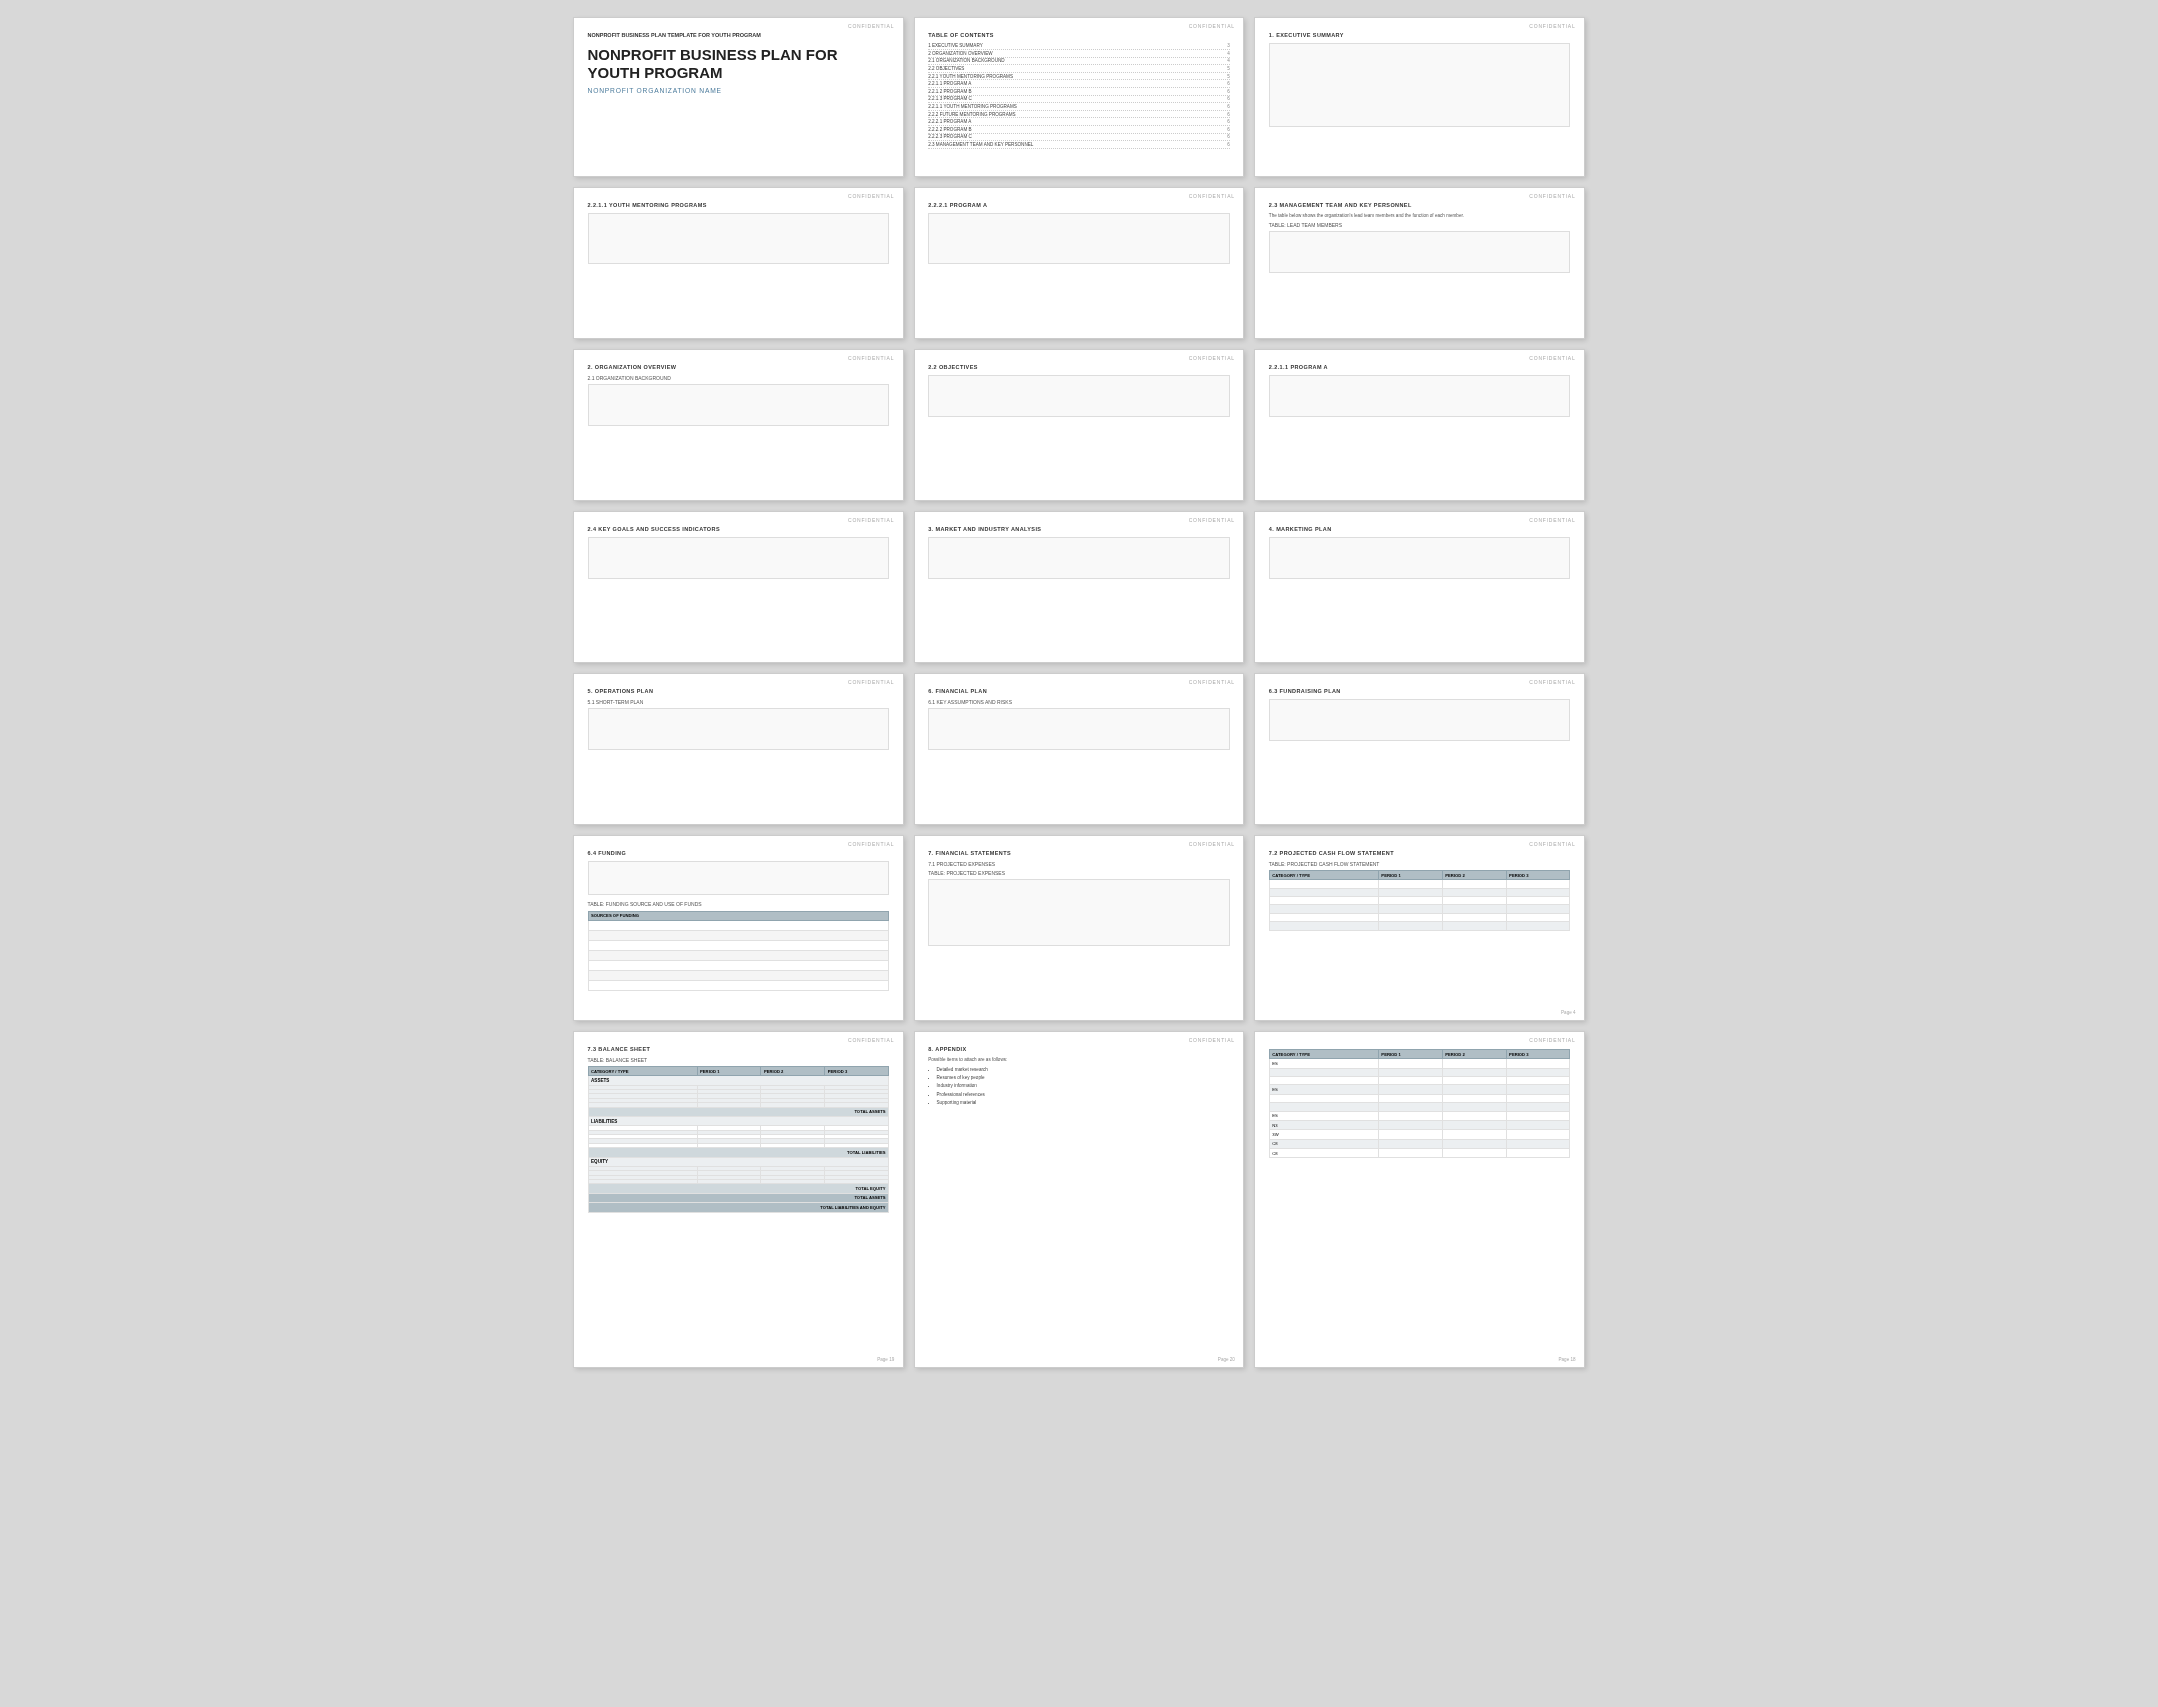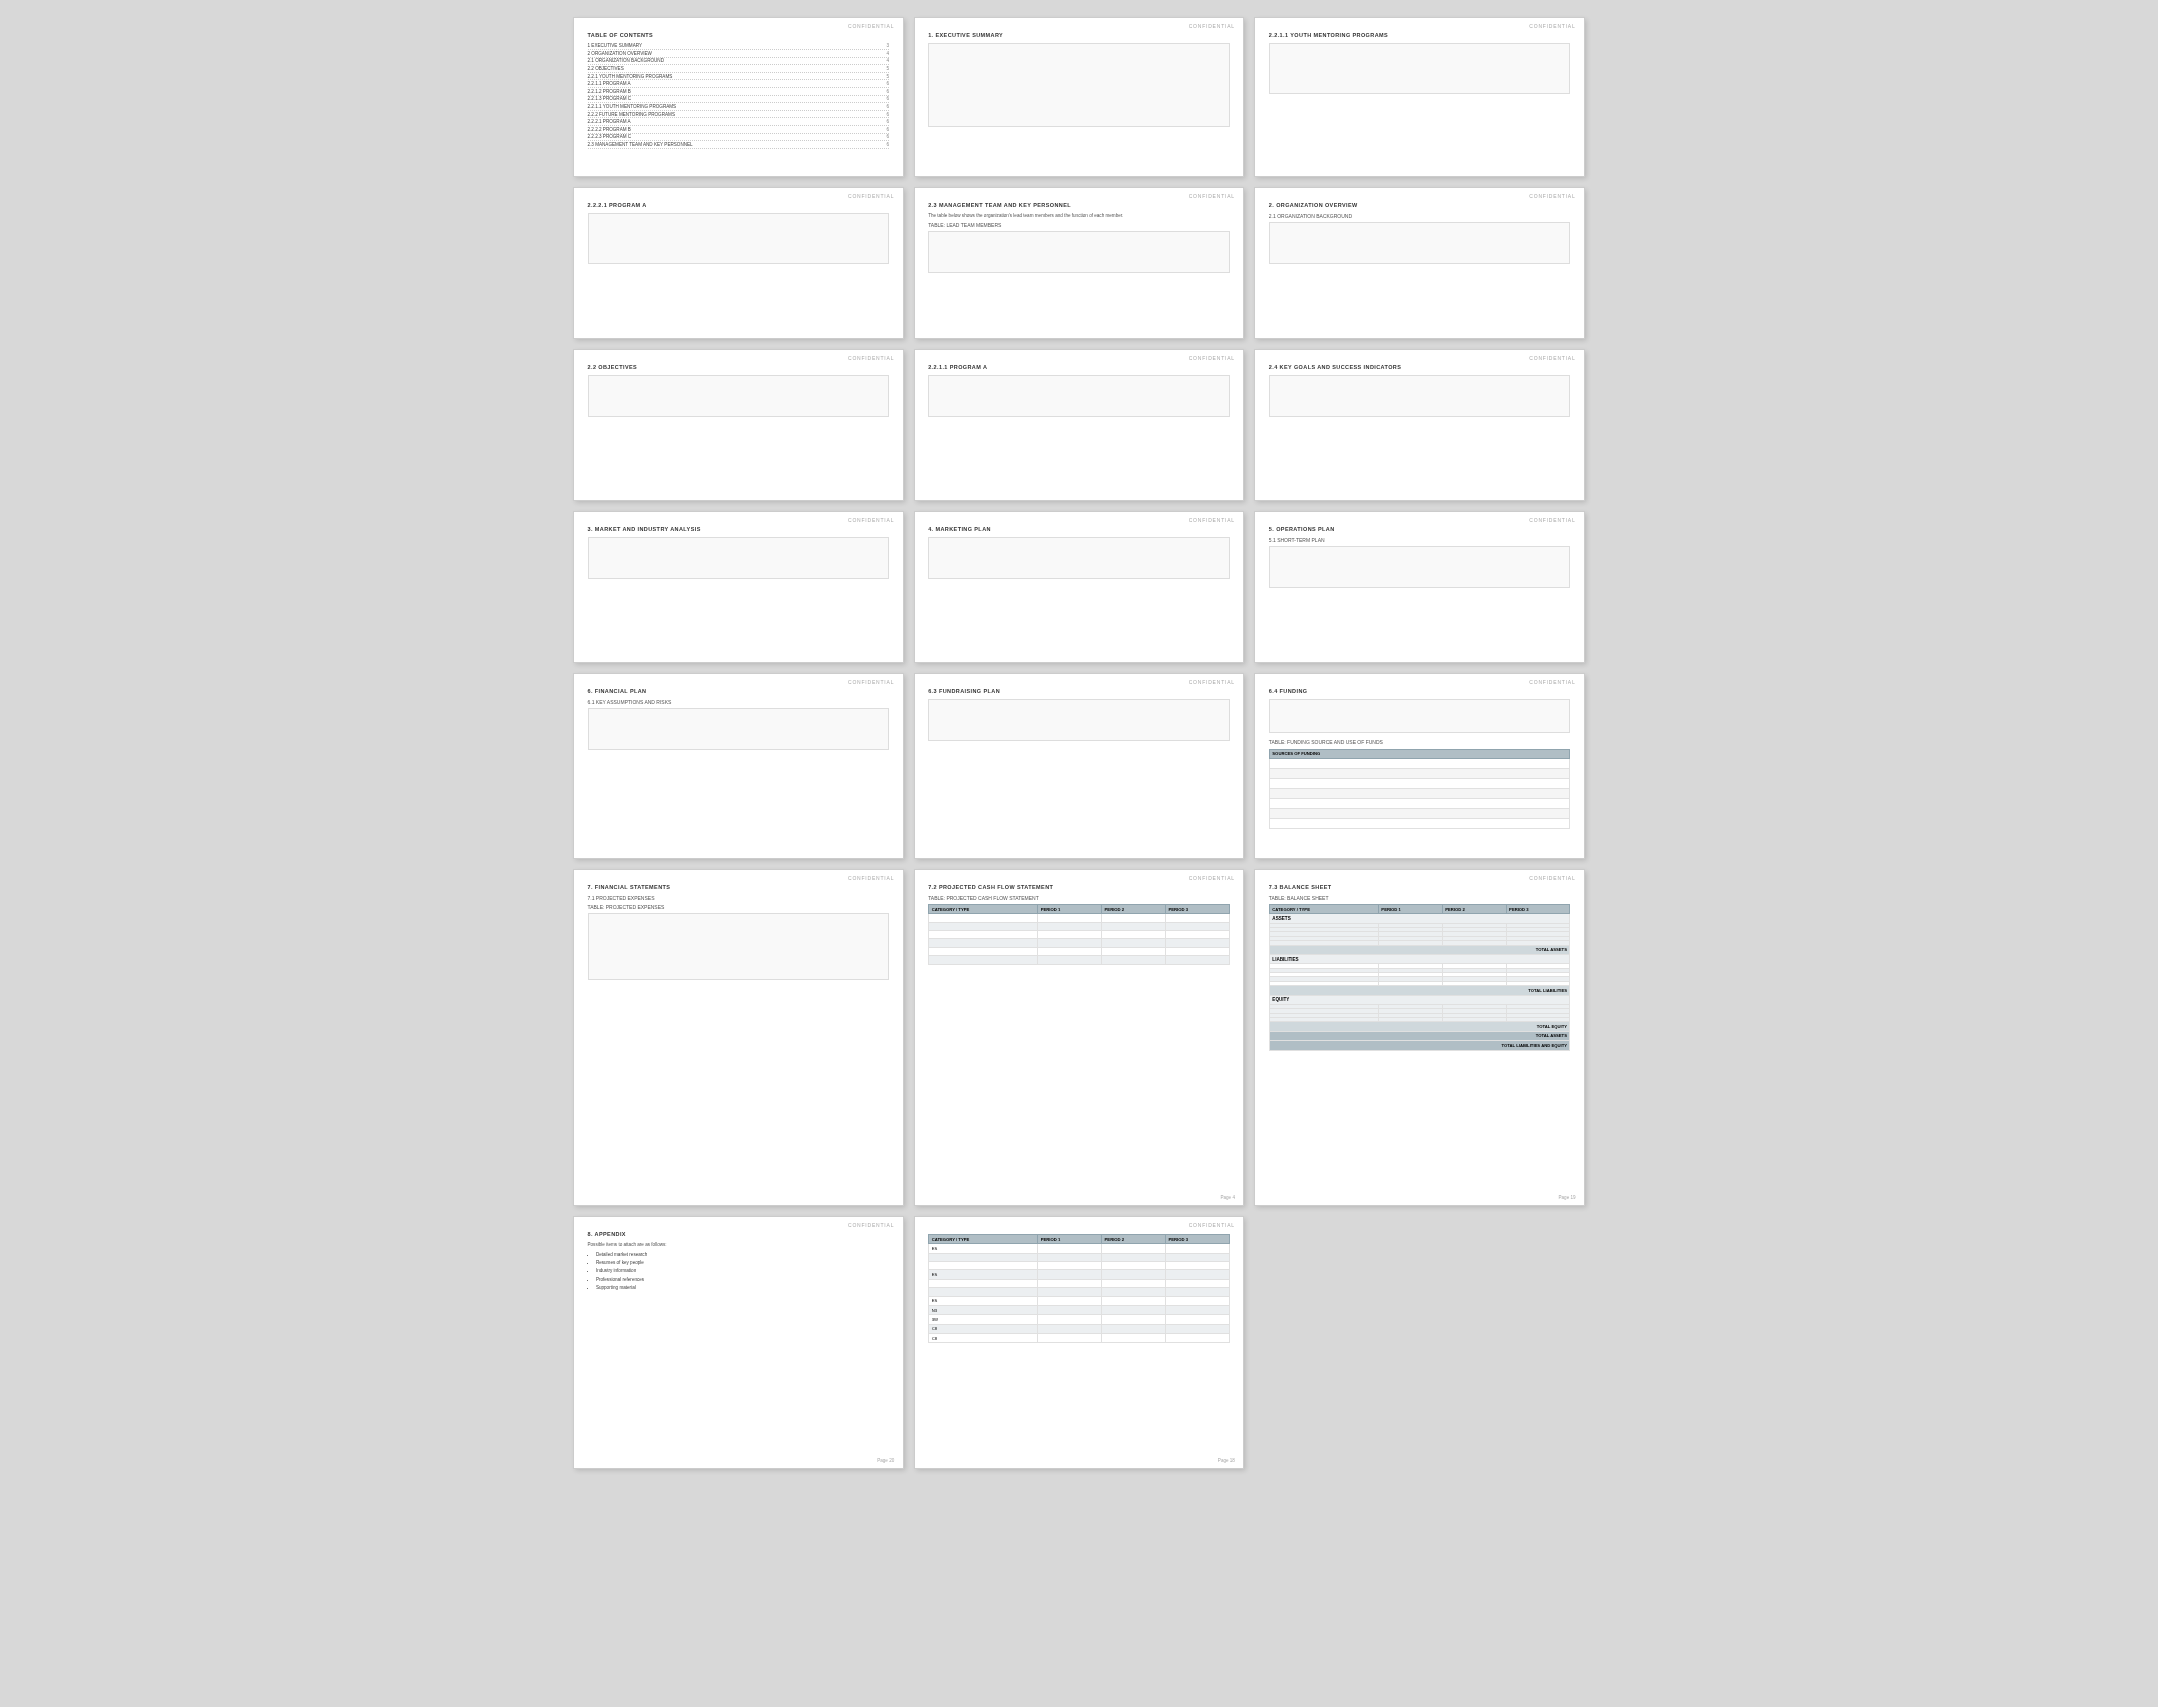--- a/index.html
+++ b/index.html
@@ -199,20 +199,26 @@
     }
     .card-xtall {
       min-height: 337px;
     }
   </style>
 </head>
 <body>
 
 <div class="grid" id="main-grid">
 
+  <div class="page-card" style="min-height:160px;">
+    <span class="confidential-label">CONFIDENTIAL</span>
+    <div class="cover-org-name">NONPROFIT BUSINESS PLAN TEMPLATE FOR YOUTH PROGRAM</div>
+    <div class="cover-big-title">NONPROFIT BUSINESS PLAN FOR YOUTH PROGRAM</div>
+    <div class="cover-org-tagline">NONPROFIT ORGANIZATION NAME</div>
+  </div>
 
   <div class="page-card" style="min-height:160px;">
     <span class="confidential-label">CONFIDENTIAL</span>
     <div class="card-title">TABLE OF CONTENTS</div>
     <div id="toc-items">
         <div class="toc-item">
           <span>1  EXECUTIVE SUMMARY</span>
           <span class="toc-item-num">3</span>
         </div>
         <div class="toc-item">

